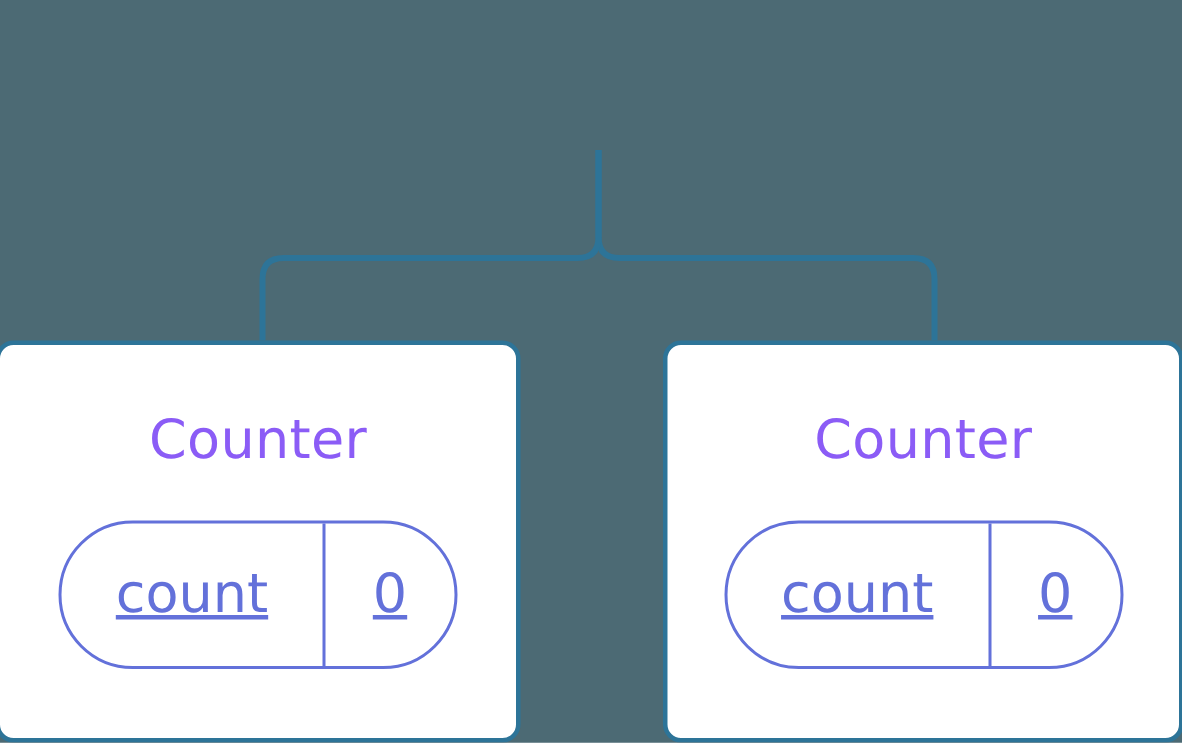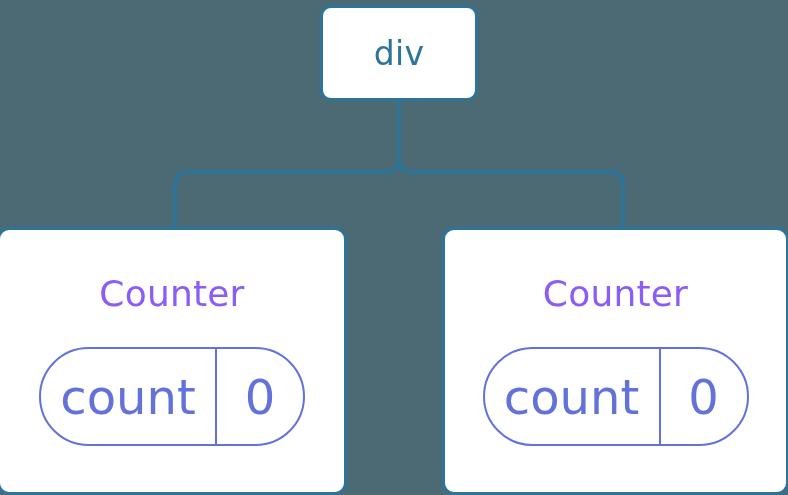--- a/index.html
+++ b/index.html
@@ -104,23 +104,24 @@
   }
   .pill-value {
     flex: 1 1 auto;
     display: flex;
     align-items: center;
     justify-content: center;
     box-sizing: border-box;
   }
   .pill-key-text,
   .pill-value-text {
-    font-size: 48px;
+    font-size: 36px;
     color: #6371da;
     line-height: 1;
+    text-decoration: underline;
   }
 </style>
 </head>
 <body>
 
 <div id="stage">
 
   <svg id="connectors" viewBox="0 0 788 495" width="788" height="495" aria-hidden="true">
 
     <path d="M399,100 L399,158
@@ -128,23 +129,20 @@
              L609,172
              Q623,172 623,186
              L623,227" fill="none" stroke="#2d7498" stroke-width="4"></path>
     <path d="M399,100 L399,158
              Q399,172 385,172
              L189,172
              Q175,172 175,186
              L175,227" fill="none" stroke="#2d7498" stroke-width="4"></path>
   </svg>
 
-  <div class="node" id="node-root">
-    <span class="node-title">div</span>
-  </div>
 
   <div class="node node-child" id="node-counter-0">
     <span class="node-title">Counter</span>
     <div class="state-pill">
       <div class="pill-key">
         <span class="pill-key-text">count</span>
       </div>
       <div class="pill-value">
         <span class="pill-value-text">0</span>
       </div>

